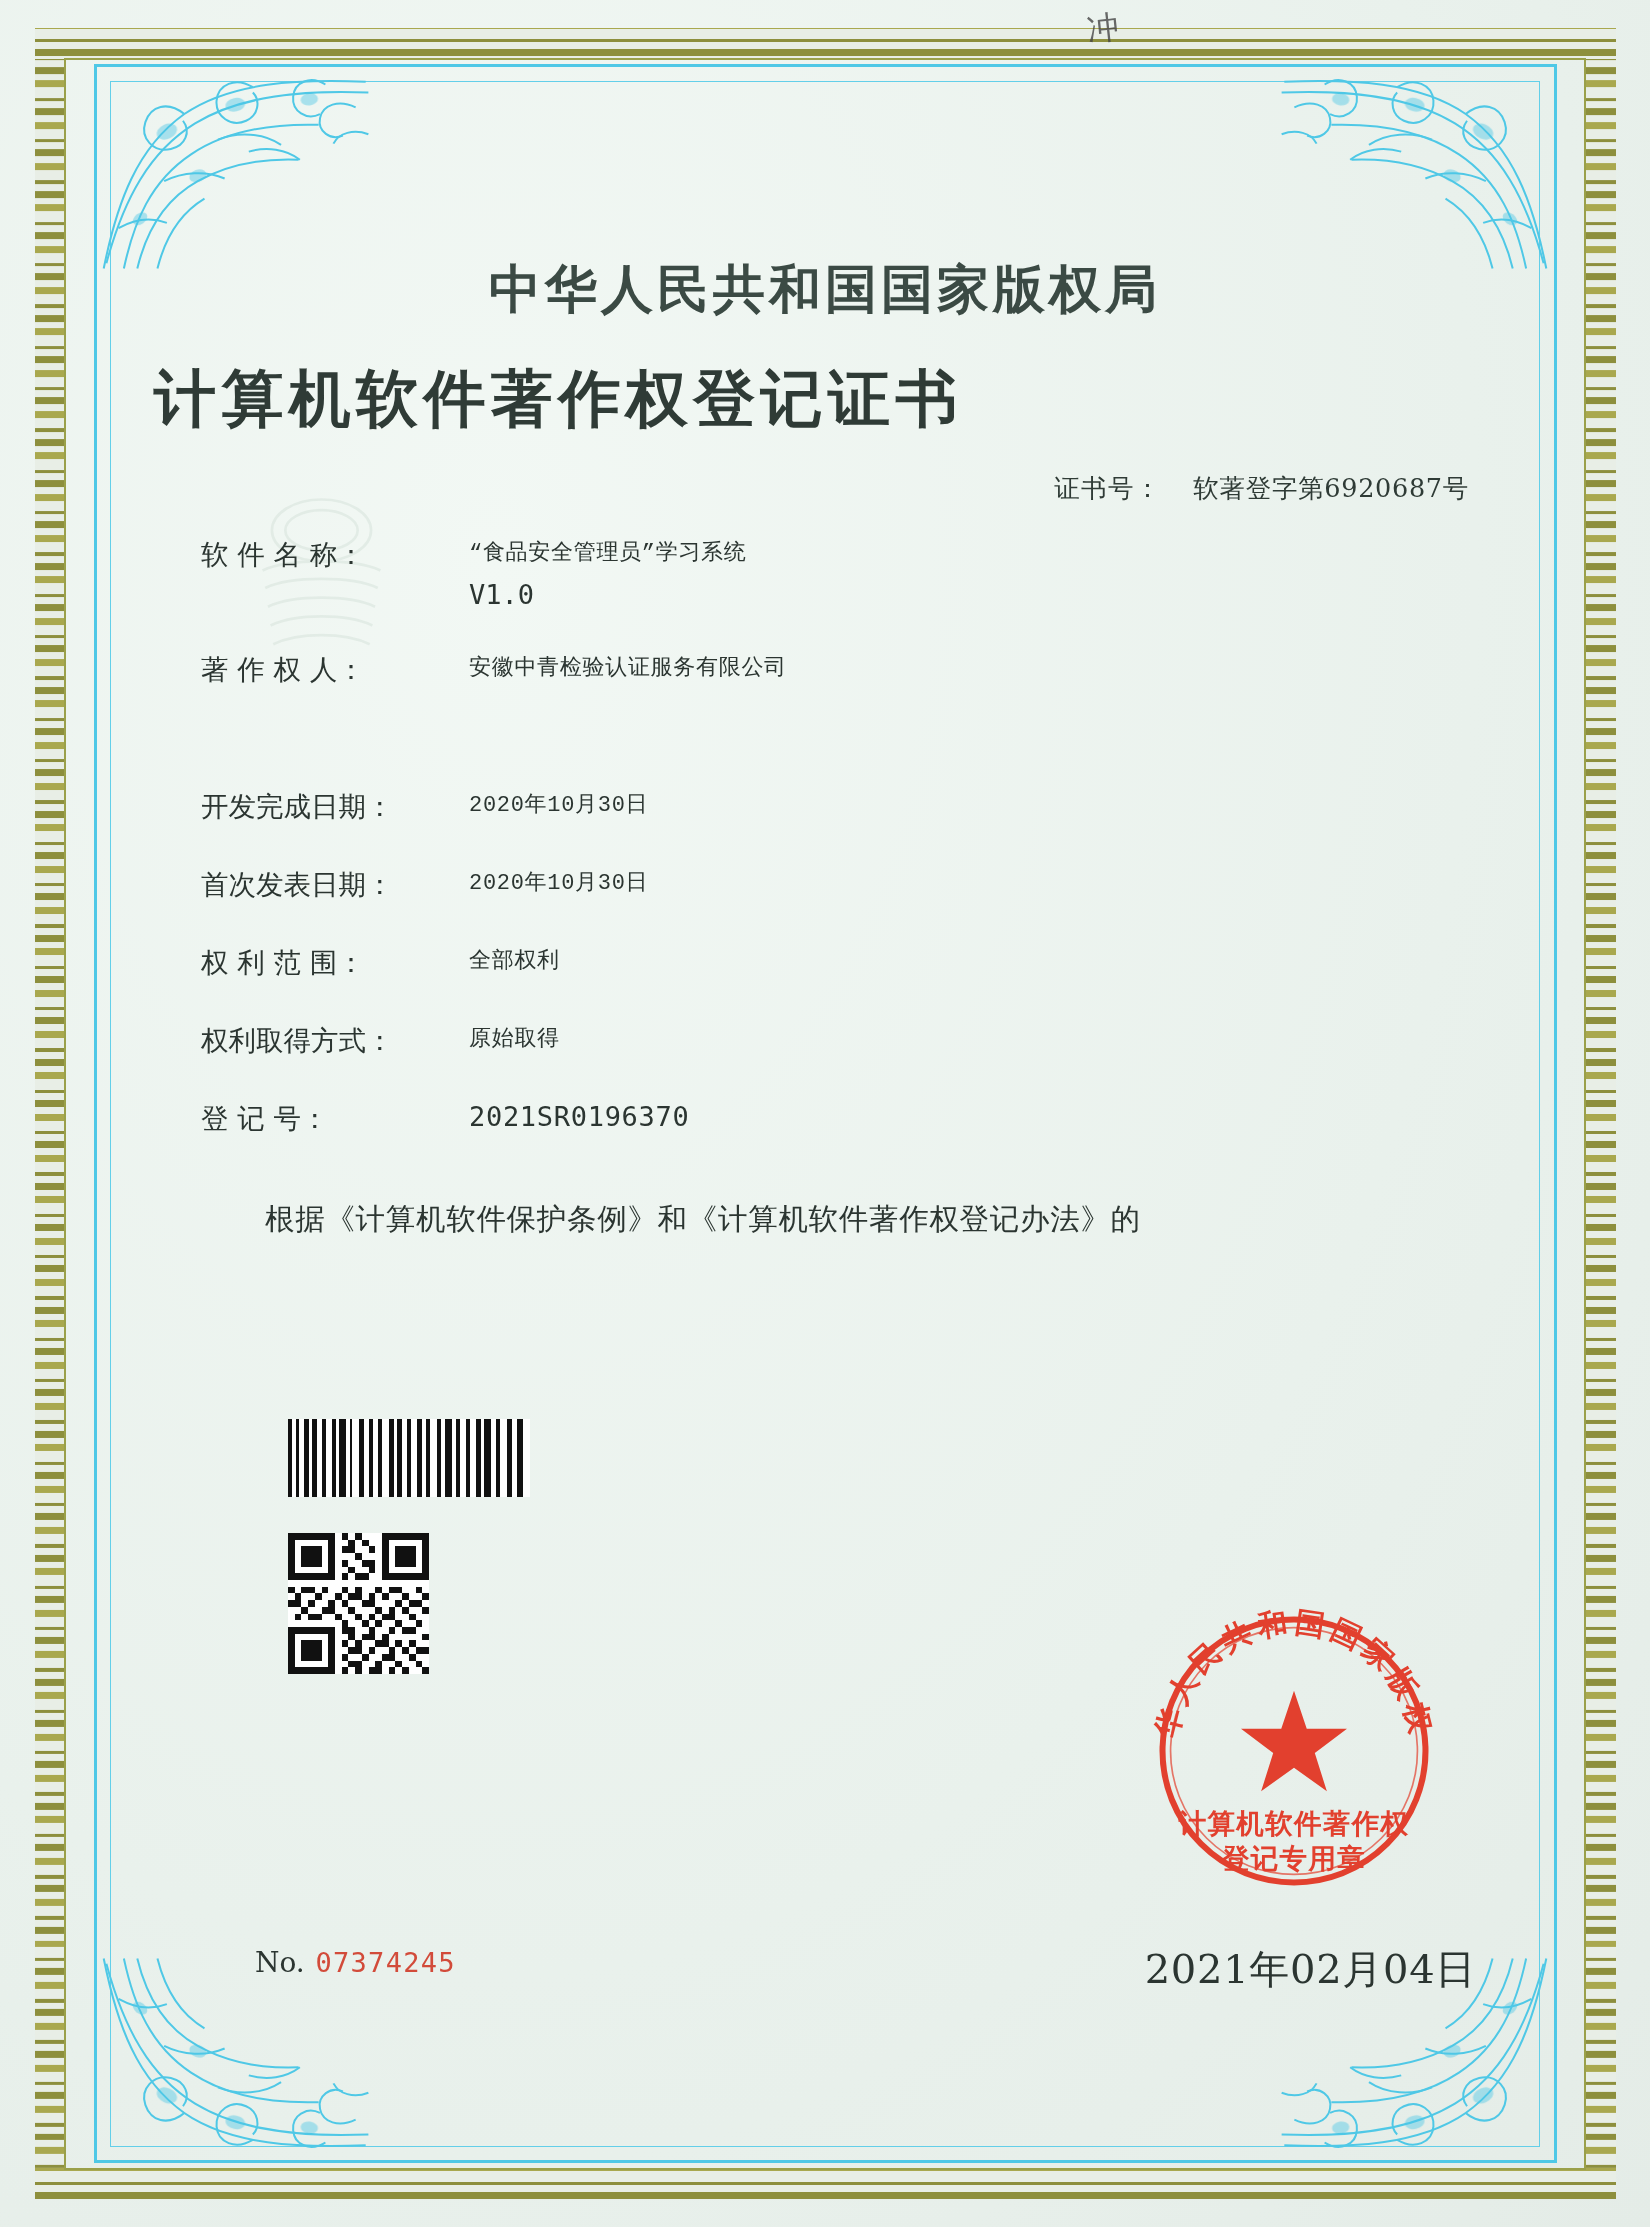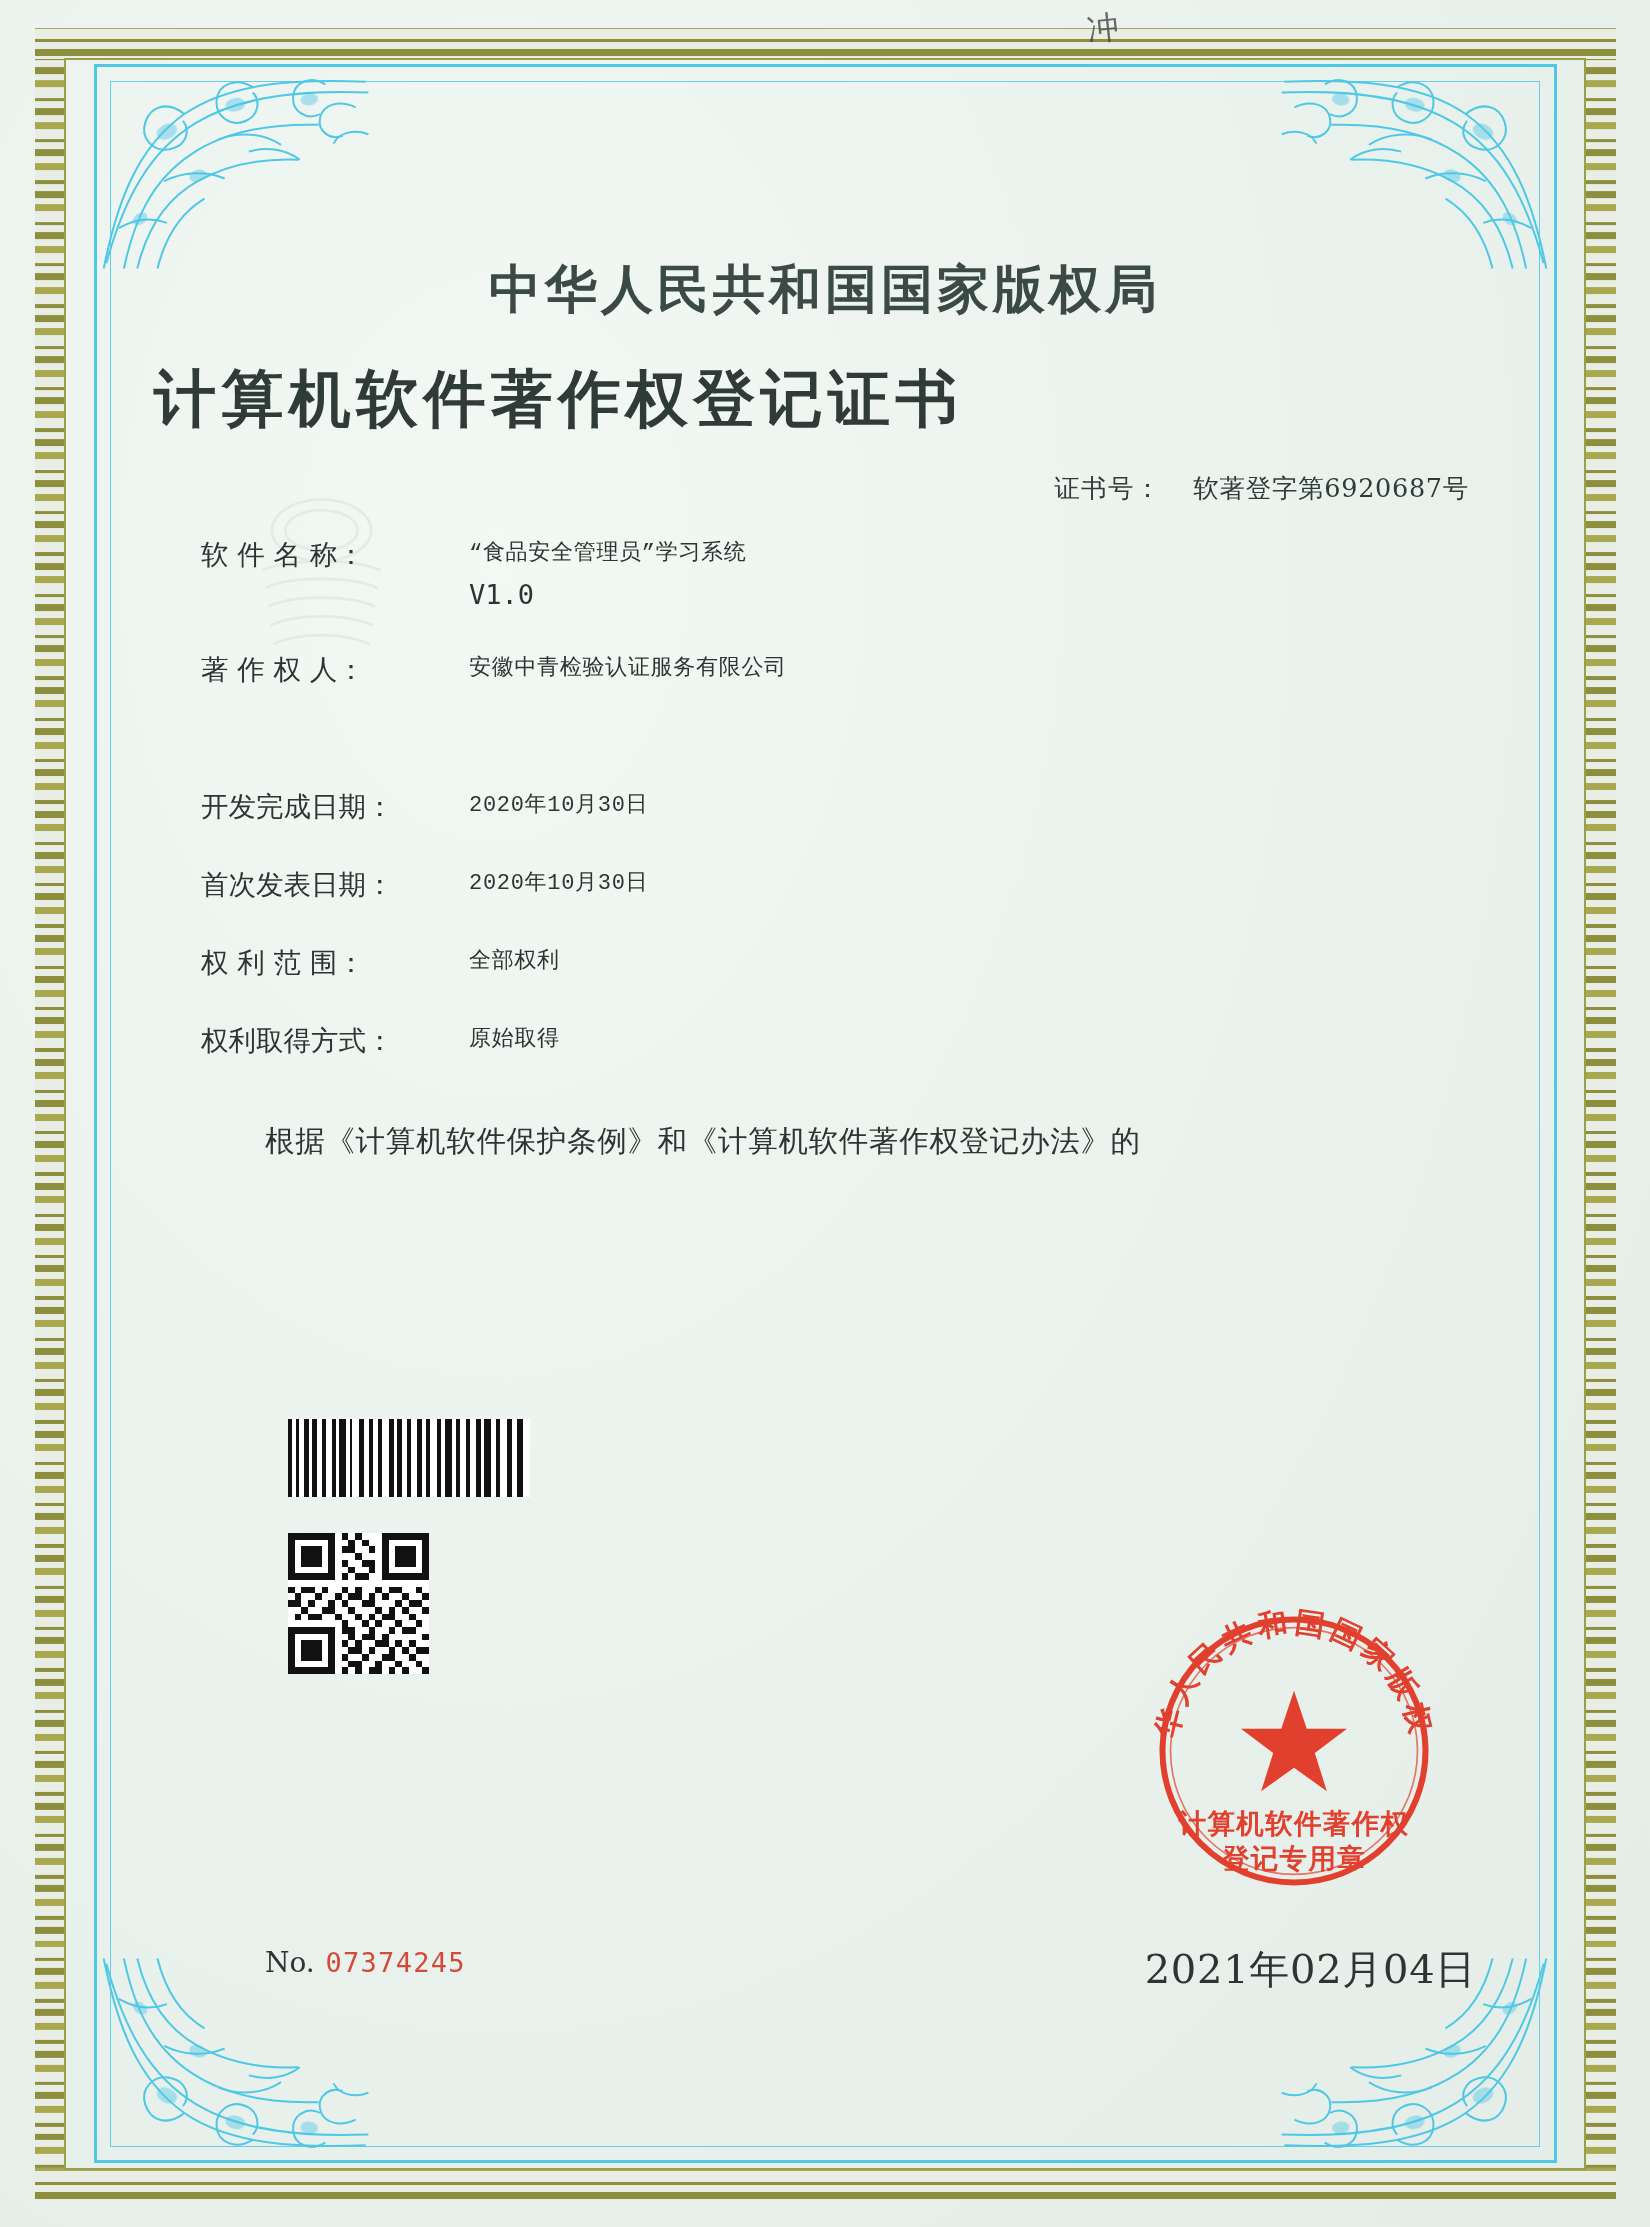--- a/index.html
+++ b/index.html
@@ -213,21 +213,21 @@
     margin-top: 36px;
     width: 141px;
     height: 141px;
     background: #fff;
     position: relative;
   }
   .qrcode svg { display: block; }
 
   .serial {
     position: absolute;
-    left: 265px;
+    left: 255px;
     top: 1946px;
     font-family: "DejaVu Serif", "Liberation Serif", serif;
     font-size: 28px;
     color: #2b3531;
     text-align: right;
   }
   .serial .num {
     color: #d24b3a;
     font-family: "DejaVu Sans Mono", "Liberation Mono", monospace;
     font-size: 27px;
@@ -439,20 +439,24 @@
       <div class="field-row row-gap">
         <div class="field-label">权 利 范 围：</div>
         <div class="field-value">全部权利</div>
       </div>
 
       <div class="field-row row-gap">
         <div class="field-label">权利取得方式：</div>
         <div class="field-value">原始取得</div>
       </div>
 
+      <div class="field-row">
+        <div class="field-label">登 记 号：</div>
+        <div class="field-value mono">2021SR0196370</div>
+      </div>
 
     </div>
 
     <div class="statement">
       <div><span class="indent"></span><span>根据《计算机软件保护条例》和《计算机软件著作权登记办法》的</span></div>
     </div>
 
   </div>
 
   <div class="codes">

